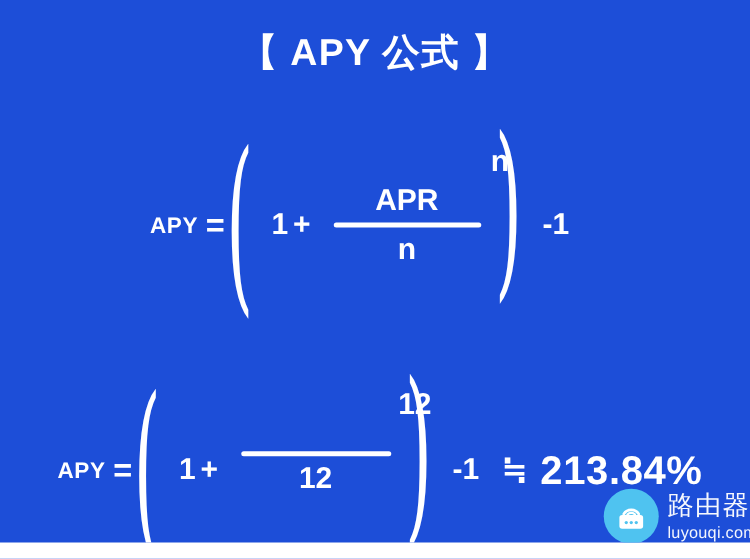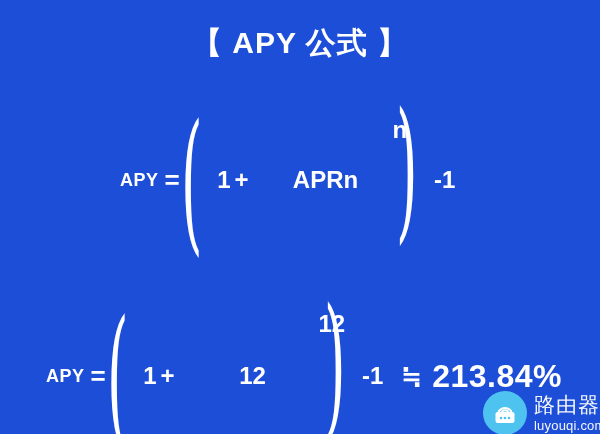--- a/index.html
+++ b/index.html
@@ -76,20 +76,21 @@
   }
   .plus-sign {
     font-size: 24px;
     font-weight: bold;
     margin-right: 12px;
   }
 
   
   .frac {
     display: inline-flex;
+    flex-direction: column;
     align-items: center;
     justify-content: center;
     margin: 0 6px;
   }
   .frac .num,
   .frac .den {
     font-size: 24px;
     font-weight: bold;
     line-height: 1.05;
     text-align: center;

